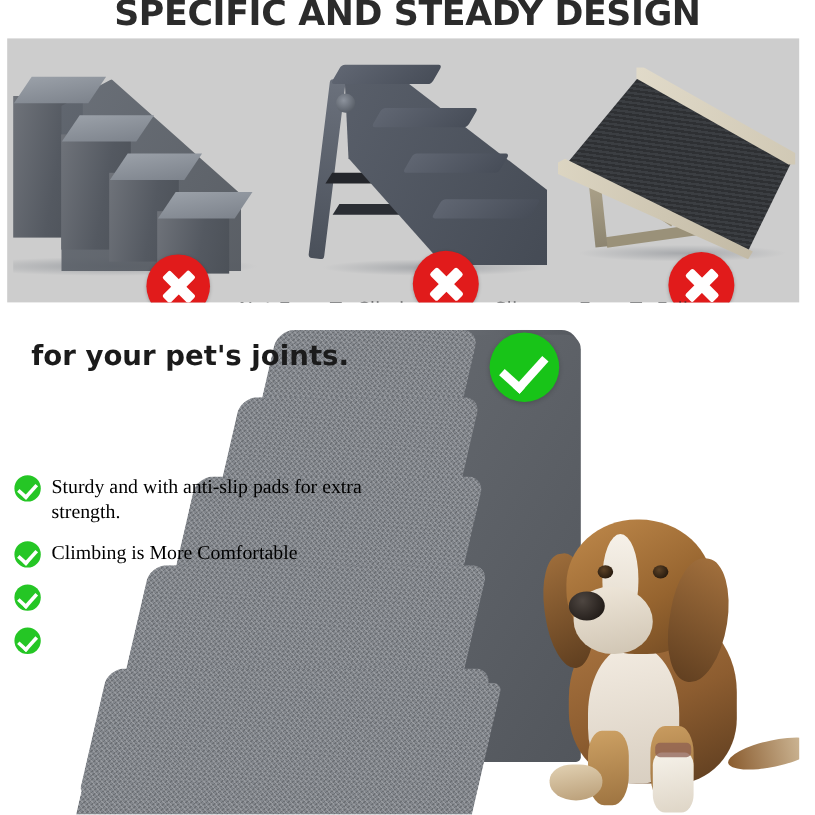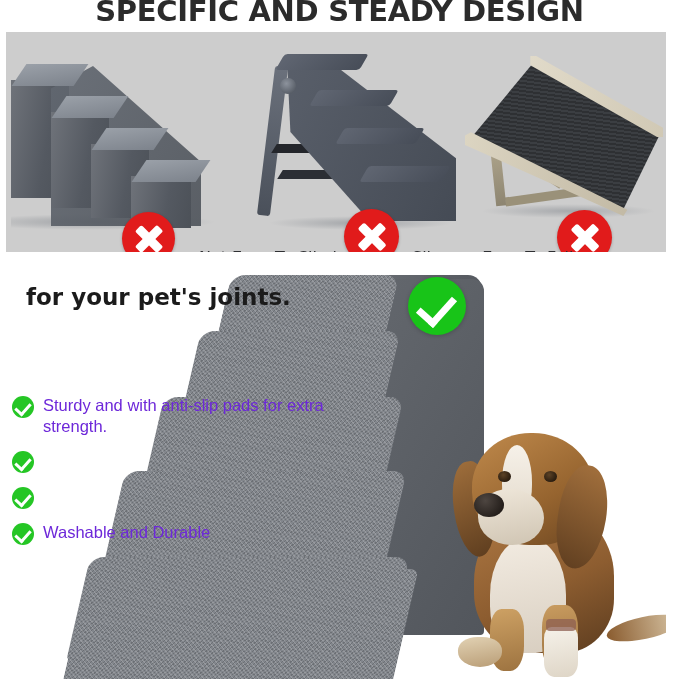--- a/index.html
+++ b/index.html
@@ -99,22 +99,22 @@
   .headline{position:absolute;left:20px;top:28px;width:330px;
             font-size:23px;line-height:1.22;font-weight:bold;color:#1b1b1b;
             font-family:"DejaVu Sans","Liberation Sans",sans-serif;}
 
   .bullets{position:absolute;left:6px;top:140px;width:340px;}
   .bullet{position:relative;display:flex;align-items:flex-start;margin-bottom:13px;}
   .chk{flex:0 0 auto;width:22px;height:22px;border-radius:50%;background:#25c625;
        position:relative;margin-right:9px;margin-top:1px;}
   .chk::before{content:"";position:absolute;left:6px;top:4px;width:7px;height:12px;
        border:solid #fff;border-width:0 3px 3px 0;transform:rotate(42deg);}
-  .btxt{font-size:16.5px;line-height:1.28;color:#6d28d9;
-        font-family:Liberation Sans, sans-serif;}
+  .btxt{font-size:16.5px;line-height:1.28;color:#000000;
+        font-family:Liberation Serif, serif;}
 
   
   .stairs{position:absolute;left:70px;top:14px;width:600px;height:412px;}
   .mesh{background-color:#82868c;
         background-image:
           repeating-linear-gradient(45deg,rgba(255,255,255,.17) 0 1px,rgba(0,0,0,0) 1px 3px),
           repeating-linear-gradient(-45deg,rgba(0,0,0,.17) 0 1px,rgba(0,0,0,0) 1px 3px);}
   .mesh-d{background-color:#6d7177;
         background-image:
           repeating-linear-gradient(45deg,rgba(255,255,255,.13) 0 1px,rgba(0,0,0,0) 1px 3px),
@@ -265,24 +265,24 @@
       <div>for your pet's joints.</div>
     </div>
 
     <div class="bullets">
       <div class="bullet">
         <span class="chk"></span>
         <span class="btxt">Sturdy and with anti-slip pads for extra strength.</span>
       </div>
       <div class="bullet">
         <span class="chk"></span>
-      </div>
-      <div class="bullet">
-        <span class="chk"></span>
-      </div>
-      <div class="bullet">
-        <span class="chk"></span>
-        <span class="btxt">Washable and Durable</span>
+        <span class="btxt">Climbing is More Comfortable</span>
+      </div>
+      <div class="bullet">
+        <span class="chk"></span>
+      </div>
+      <div class="bullet">
+        <span class="chk"></span>
       </div>
     </div>
 
   </div>
 </div>
 
 </body></html>

